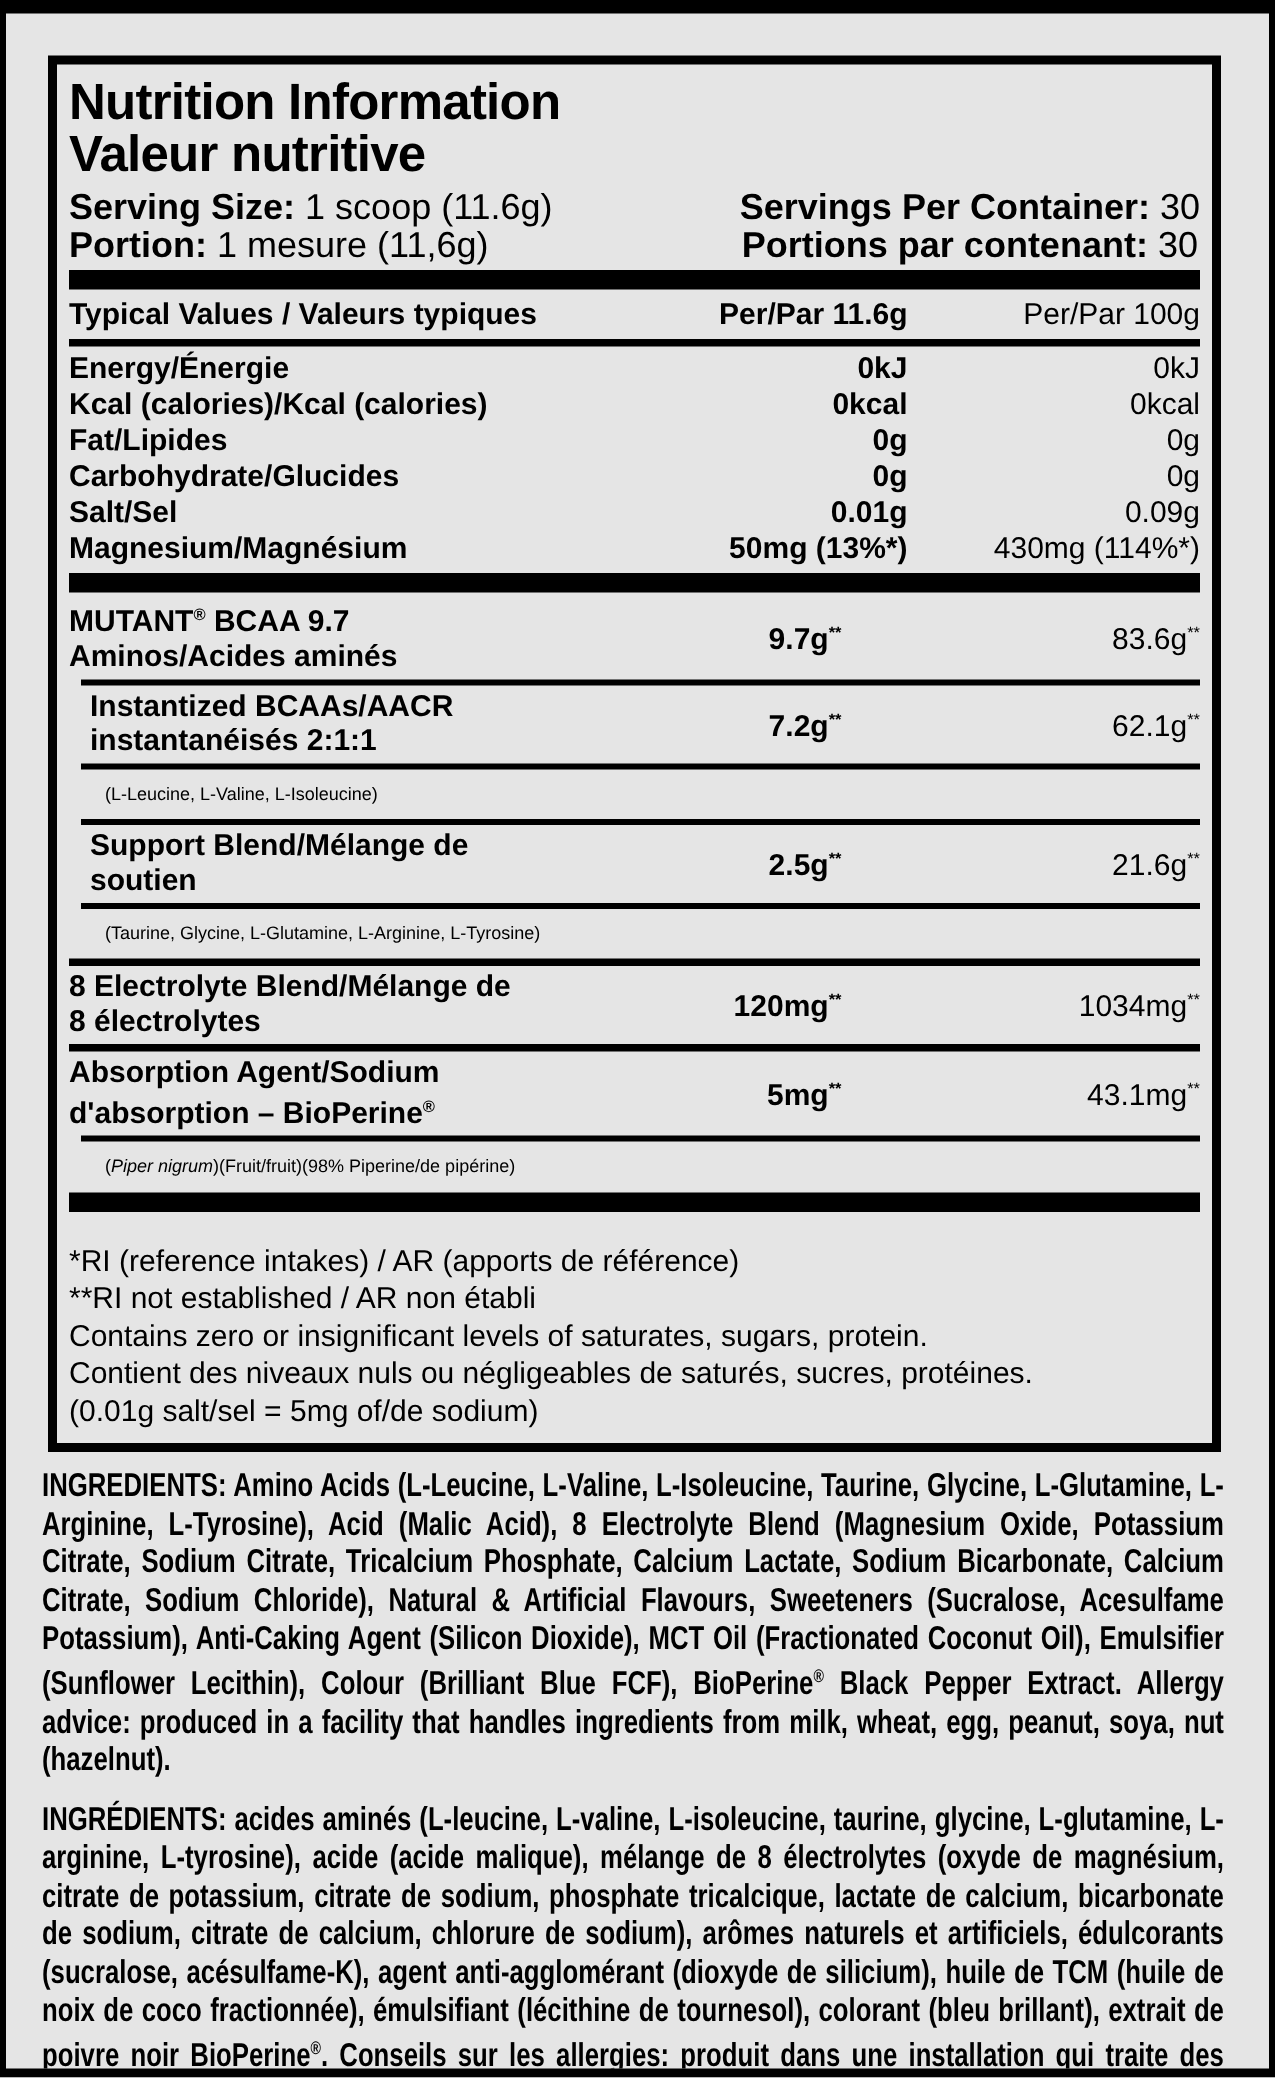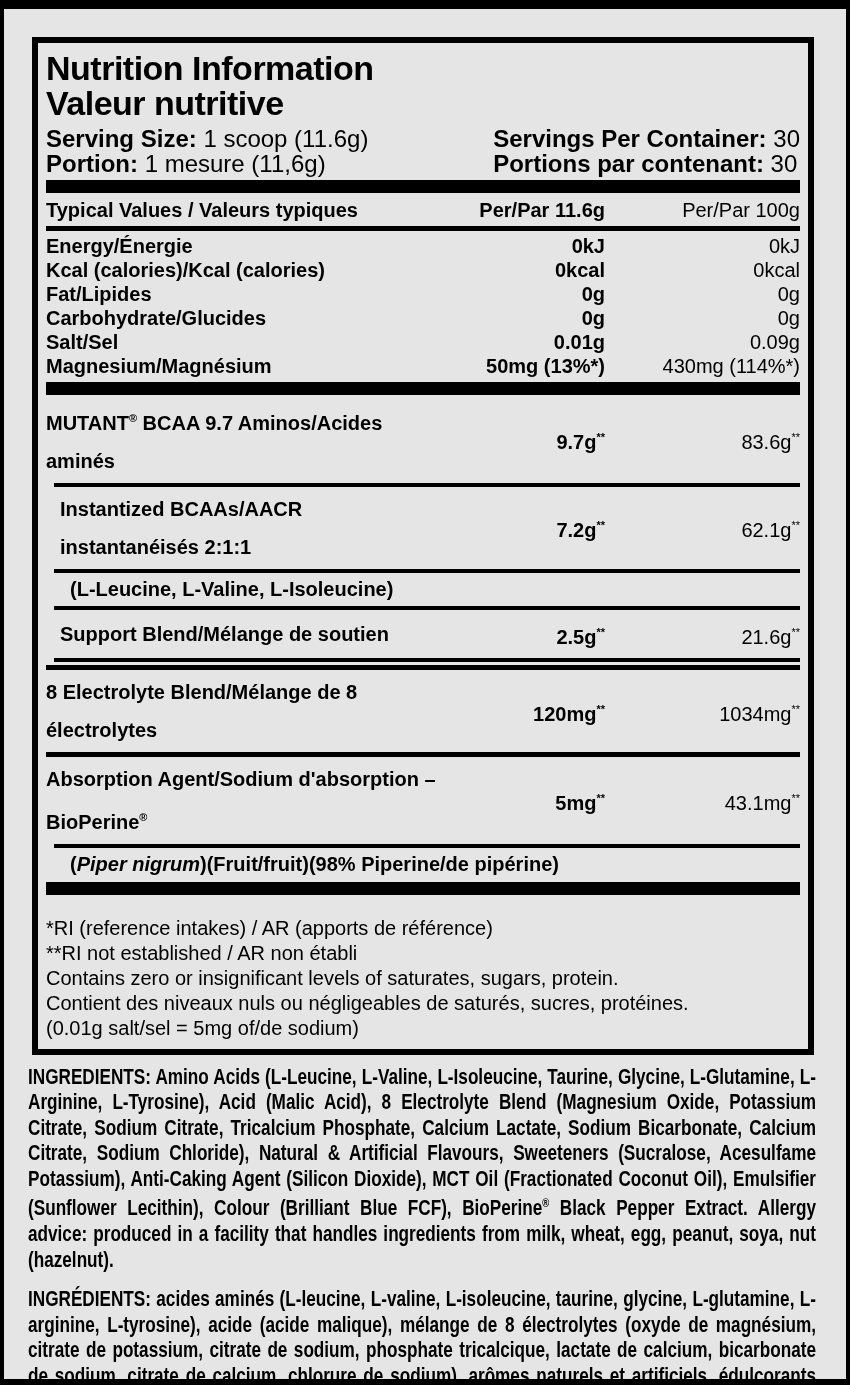--- a/index.html
+++ b/index.html
@@ -13,34 +13,34 @@
   
   .facts-box {
     margin: 28px 32px 0 28px;
     border: 6px solid #000;
     padding: 8px 8px 8px 8px;
   }
   .title { font-weight: bold; font-size: 34px; line-height: 35px; letter-spacing: -0.5px; margin: 0; }
   .serving-grid { display: flex; margin-top: 5px; font-size: 24px; line-height: 25px; }
   .serving-col { display: flex; flex-direction: column; }
   .serving-col.left { flex: 1; }
-  .serving-col.right { text-align: left; }
+  .serving-col.right { text-align: center; }
   .b { font-weight: bold; }
   .hr { background: #000; }
   .hr-thick { height: 13px; margin: 4px 0; }
   .hr-med { height: 5px; margin: 3px 0; }
   .hr-thin { height: 4px; margin: 3px 0 3px 8px; }
   .row { display: flex; align-items: center; font-size: 20px; line-height: 24px; }
   .row .lbl { flex: 1; font-weight: bold; }
   .row .v1 { width: 165px; text-align: right; font-weight: bold; white-space: nowrap; }
   .row .v2 { width: 195px; text-align: right; font-weight: normal; white-space: nowrap; }
   .row.hdr { line-height: 26px; }
-  .row.blend { line-height: 38px; }
+  .row.blend { line-height: 23px; gap: 44px; }
   .ind1 .lbl { padding-left: 14px; }
-  .sub-row { font-size: 20px; line-height: 27px; font-weight: bold; padding-left: 24px; }
+  .sub-row { font-size: 12px; line-height: 27px; font-weight: normal; padding-left: 24px; }
   .sub-row .run-i { font-style: italic; }
   .footnotes { margin-top: 21px; font-size: 20px; line-height: 25px; font-weight: normal; }
   .run-sup { font-size: 55%; vertical-align: super; letter-spacing: 0; }
   
   .ingredients { margin: 9px 30px 0 24px; }
   .cond {
     font-weight: bold; font-size: 22px; line-height: 25.5px;
     text-align: justify;
     width: 128.2%;
     transform: scaleX(0.78);
@@ -128,20 +128,21 @@
     <div class="sub-row">(L-Leucine, L-Valine, L-Isoleucine)</div>
     <div class="hr hr-thin"></div>
 
     <div class="row blend ind1">
       <span class="lbl"><span>Support Blend/Mélange de soutien</span></span>
       <span class="v1"><span>2.5g</span><span class="run-sup">**</span></span>
       <span class="v2"><span>21.6g</span><span class="run-sup">**</span></span>
     </div>
     <div class="hr hr-thin"></div>
 
+    <div class="sub-row">(Taurine, Glycine, L-Glutamine, L-Arginine, L-Tyrosine)</div>
     <div class="hr hr-med"></div>
 
     <div class="row blend">
       <span class="lbl"><span>8 Electrolyte Blend/Mélange de 8 électrolytes</span></span>
       <span class="v1"><span>120mg</span><span class="run-sup">**</span></span>
       <span class="v2"><span>1034mg</span><span class="run-sup">**</span></span>
     </div>
     <div class="hr hr-med"></div>
 
     <div class="row blend">

